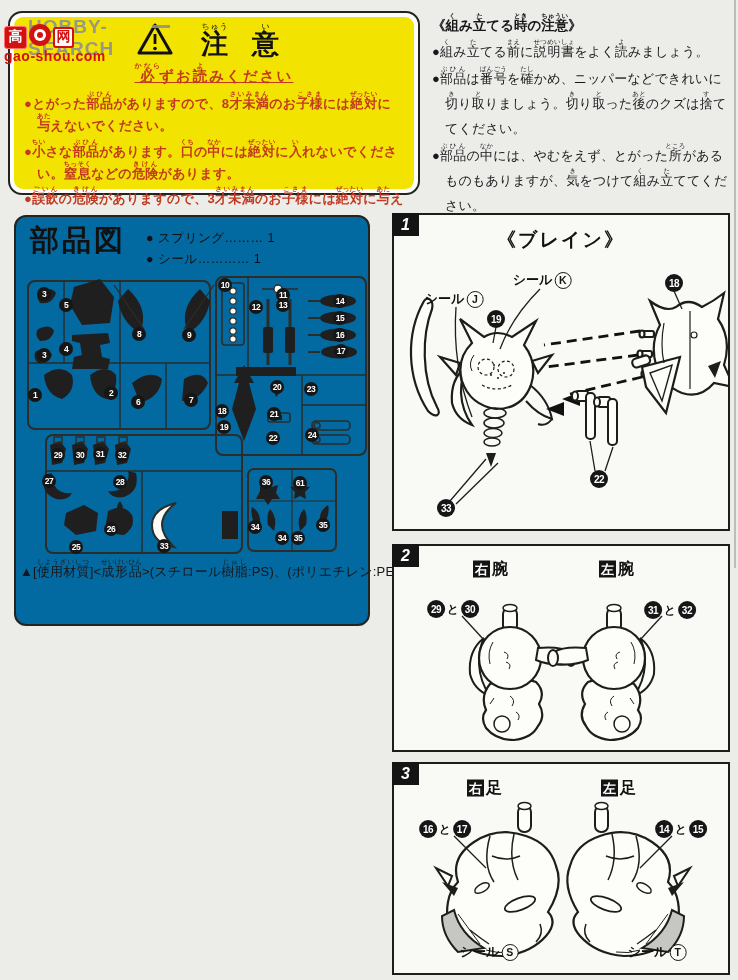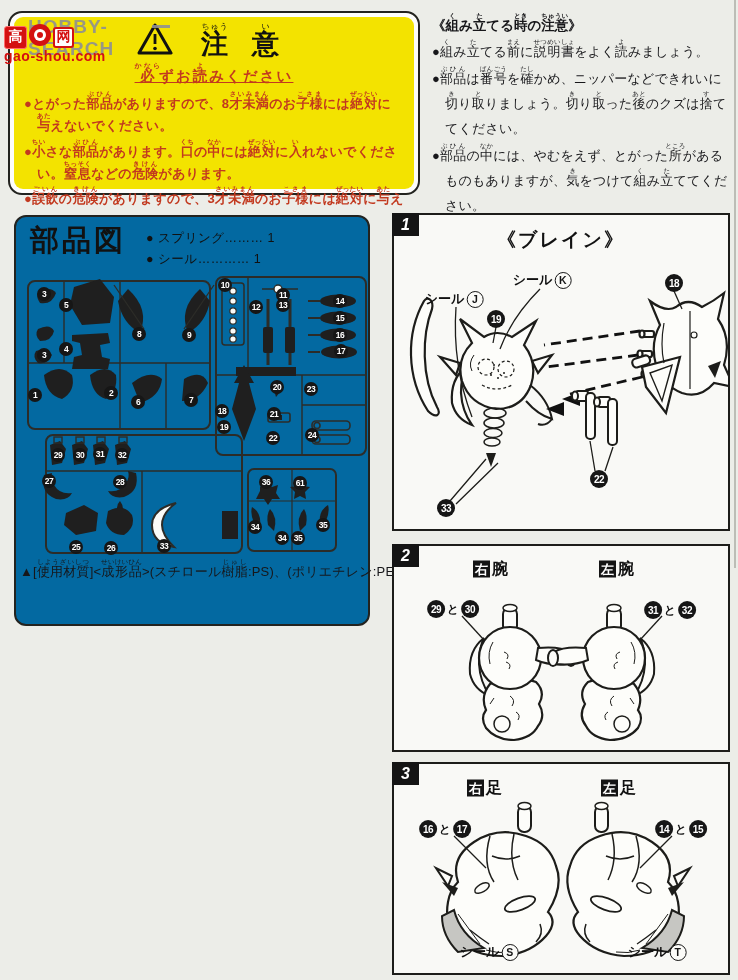--- a/index.html
+++ b/index.html
@@ -320,21 +320,21 @@
         </div>
         <div class="lb " style="left: 33px; top: 264px;">
           <span class="chip">27</span>
         </div>
         <div class="lb " style="left: 104px; top: 265px;">
           <span class="chip">28</span>
         </div>
         <div class="lb " style="left: 60px; top: 330px; text-decoration: underline;">
           <span class="chip">25</span>
         </div>
-        <div class="lb " style="left: 95px; top: 331px;">
+        <div class="lb " style="left: 95px; top: 312px;">
           <span class="chip">26</span>
         </div>
         <div class="lb " style="left: 148px; top: 329px;">
           <span class="chip">33</span>
         </div>
         <div class="lb " style="left: 250px; top: 265px;">
           <span class="chip">36</span>
         </div>
         <div class="lb " style="left: 284px; top: 266px;">
           <span class="chip">61</span>

